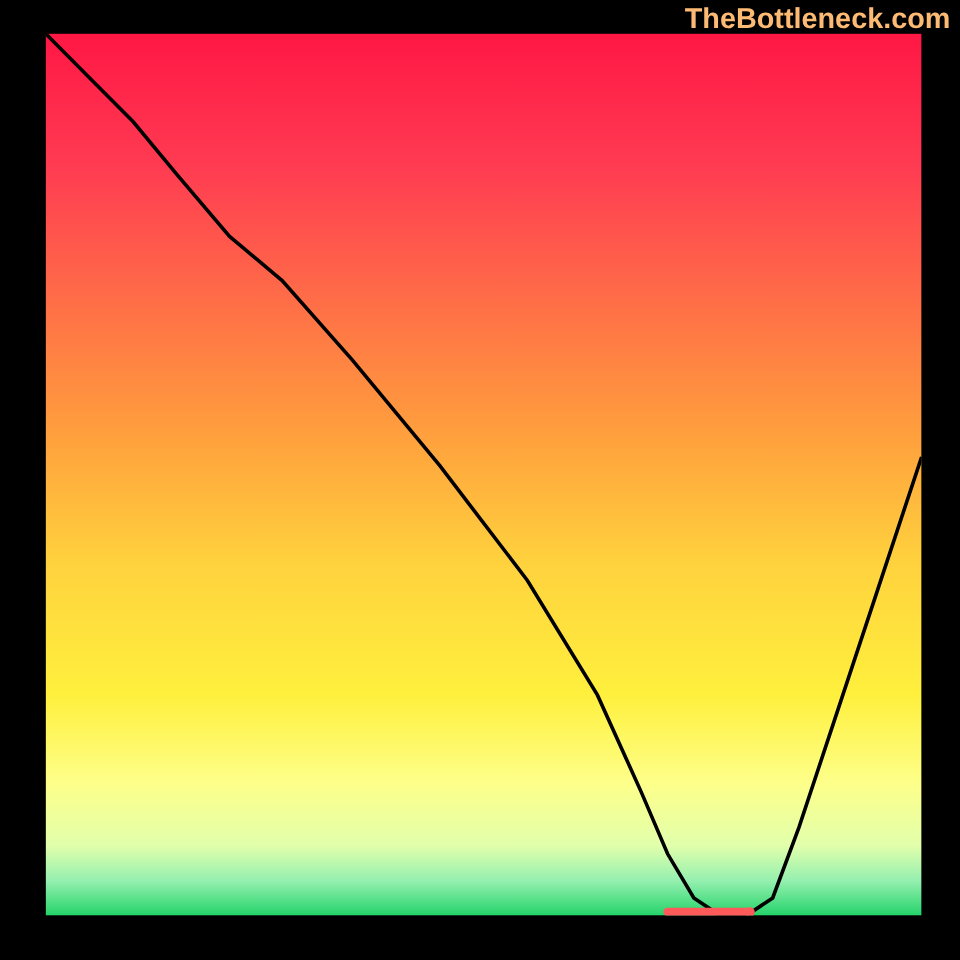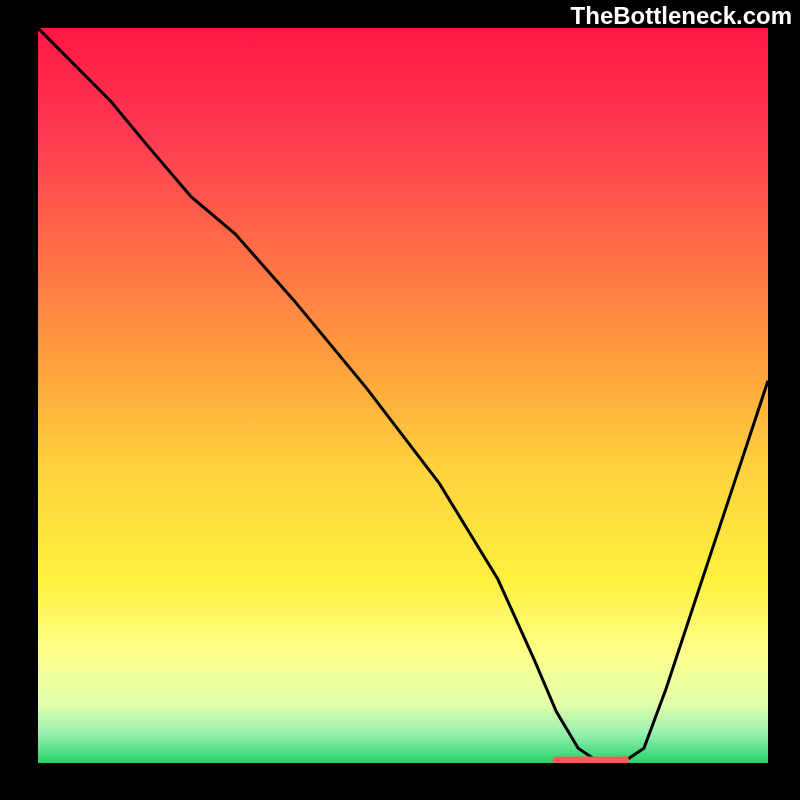--- a/index.html
+++ b/index.html
@@ -13,21 +13,21 @@
   .container {
     position: relative;
     width: 800px;
     height: 800px;
     background: #000;
   }
   .watermark {
     position: absolute;
     top: 2px;
     right: 8px;
-    color: #ffffff;
+    color: #fdba74;
     font-size: 24px;
     font-weight: bold;
     z-index: 10;
   }
   .plot {
     position: absolute;
     left: 38px;
     top: 28px;
     width: 730px;
     height: 735px;

